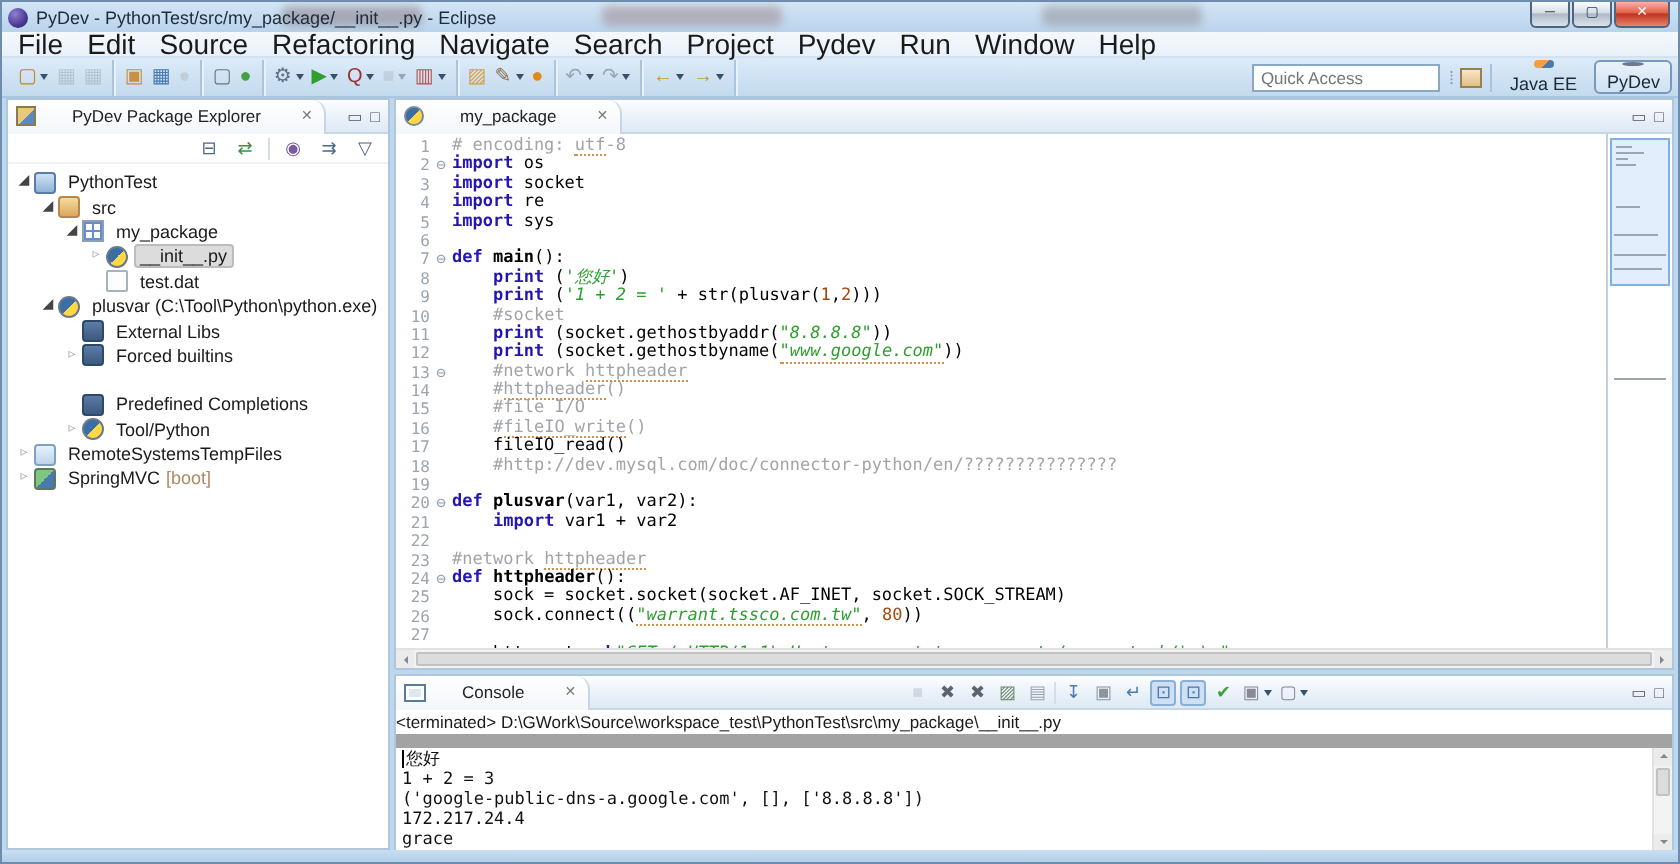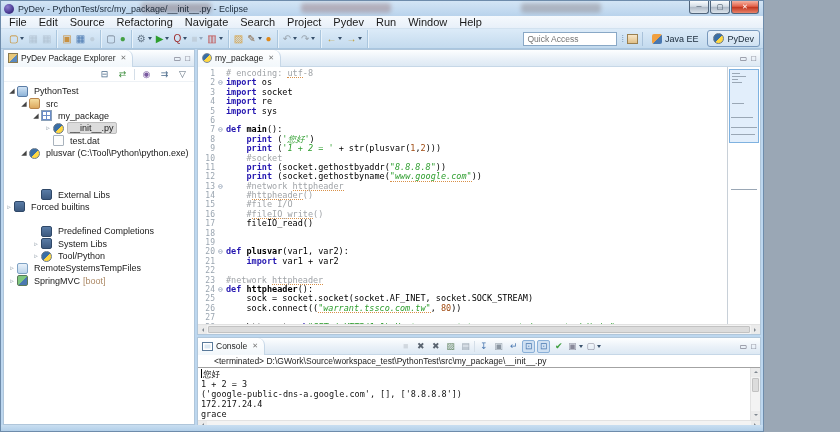--- a/index.html
+++ b/index.html
@@ -1,66 +1,66 @@
 <!DOCTYPE html>
 <html><head>
 <meta charset="utf-8">
 <style>
   * { margin:0; padding:0; box-sizing:border-box; }
   html,body { background:#9aa7b5; }
-  .window { position:relative; width:764px; height:432px; overflow:hidden;
+  .window { position:relative; width:840px; height:432px; overflow:hidden;
     font-family:"Liberation Sans",sans-serif; background:#bdd7ef;
     border:1px solid #6e8cab; }
   
   .titlebar { position:relative; height:15px; display:flex; align-items:center;
     background:linear-gradient(180deg,#d3e5f5,#b9d3ec); overflow:hidden; }
   .blob { position:absolute; top:2px; height:10px; border-radius:3px; filter:blur(2px); opacity:.35; }
   .app-icon { width:10px; height:10px; margin:0 4px 0 3px; border-radius:50%;
     background:radial-gradient(circle at 35% 30%,#8f7fd0,#4a3a92 60%,#241a58); flex:none; z-index:1; }
   .title-text { font-size:9px; color:#1d2b3a; z-index:1; white-space:nowrap; }
   .winbtns { margin-left:auto; display:flex; z-index:1; margin-top:-2px; margin-right:4px; }
   .wb { width:20px; height:13px; border:1px solid #50657c; border-top:none; border-radius:0 0 3px 3px;
     background:linear-gradient(#fbfdfe,#d4dde6 45%,#aeb9c6 50%,#dbe4ec); color:#2c3e50;
     font-size:7px; line-height:12px; text-align:center; margin-left:1px; }
   .wb.close { width:28px; background:linear-gradient(#f6b3a2,#e2614a 45%,#c0331c 50%,#e8836b); color:#fff; }
   
   .menubar { height:13px; display:flex; align-items:center; padding-left:2px;
     background:linear-gradient(#f5f9fd,#e8f0f9); border-bottom:1px solid #d2e2f0; }
-  .mitem { font-size:11px; color:#1a1a1a; padding:0 6px; line-height:13px; }
+  .mitem { font-size:14px; color:#1a1a1a; padding:0 6px; line-height:13px; }
   
   .toolbar { height:20px; display:flex; align-items:center; padding:0 3px;
     background:linear-gradient(#dcebf8,#c3daee); border-bottom:1px solid #a9c6e0; }
   .tgroup { display:flex; align-items:center; padding:0 3px; border-right:1px solid #aac6de;
     box-shadow:1px 0 0 #e8f2fa; height:18px; }
   .tbtn { display:flex; align-items:center; height:16px; padding:0 2px; border-radius:2px; }
   .tbtn .g { font-size:10px; line-height:16px; }
   .tbtn.dis { opacity:.4; }
   .dd { width:0; height:0; border-left:2.5px solid transparent; border-right:2.5px solid transparent;
     border-top:3px solid #37506b; margin-left:2px; }
   .tright { margin-left:auto; display:flex; align-items:center; gap:4px; }
   .qa-input { width:94px; height:14px; font-size:8.5px; font-family:"Liberation Sans",sans-serif;
     border:1px solid #89a8c6; padding:0 3px; color:#444; background:#fff; }
   .dotsep { color:#7d98b4; font-size:9px; letter-spacing:-1px; }
   .pipe { width:1px; height:14px; background:#a9c2da; }
-  .persp { display:flex; align-items:center; gap:3px; height:17px; padding:0 5px; border-radius:3px; font-size:9px; color:#1a2a3a; }
+  .persp { display:flex; align-items:center; gap:3px; height:17px; padding:0 5px; border-radius:3px; font-size:9px; color:#1a2a3a;flex-direction:column; }
   .persp.active { border:1px solid #7898bc; background:linear-gradient(#eaf2fa,#cfe1f2); }
   .pic-open { width:11px; height:10px; background:linear-gradient(#f7e6c8,#e0c088); border:1px solid #9a8050; }
   .pic-jee { width:10px; height:10px; background:linear-gradient(135deg,#f0a040 55%,#4a78b0 55%); border-radius:2px; }
   .pic-py { width:11px; height:11px; border-radius:50%; background:linear-gradient(135deg,#3a6ea5 50%,#ffd843 50%); border:1px solid #6a7a8a; }
   
   .main { position:absolute; top:48px; left:2px; right:2px; bottom:6px; display:flex; gap:2px; }
   .panel { border:1px solid #b0c6da; background:#fff; display:flex; flex-direction:column; min-width:0; }
   .left { width:192px; flex:none; }
   .rcol { flex:1; display:flex; flex-direction:column; gap:2px; min-width:0; }
   .editor-stack { height:286px; flex:none; }
   .console-stack { flex:1; }
   
   .vhead { height:17px; flex:none; display:flex; align-items:center;
     background:linear-gradient(#fdfeff,#eaf1f8 55%,#dde9f4); border-bottom:1px solid #c6d7e7; }
-  .vtab { display:flex; align-items:center; gap:3px; height:17px; padding:0 6px 0 4px;
+  .vtab { display:flex; align-items:center; gap:18px; height:17px; padding:0 6px 0 4px;
     background:linear-gradient(#ffffff,#f2f7fb); border-right:1px solid #c6d7e7;
     border-top-right-radius:7px; font-size:8.5px; color:#222; white-space:nowrap; }
   .tab-close { font-size:7px; color:#777; margin-left:2px; }
   .hdrbtns { margin-left:auto; display:flex; gap:4px; padding-right:4px; font-size:8px; color:#556; align-items:center; }
   .vti-explorer { width:10px; height:10px; background:linear-gradient(135deg,#e8c87a 55%,#5a8ac0 55%); border:1px solid #8a7a50; flex:none; }
   .vti-pyfile { width:10px; height:10px; border-radius:50%; background:linear-gradient(135deg,#3a6ea5 50%,#ffd843 50%); border:1px solid #7a8a9a; flex:none; }
   .vti-console { width:11px; height:9px; background:#dce8f2; border:1px solid #5a7a9a; box-shadow:inset 0 0 0 1.5px #fff; flex:none; }
   
   .ptools { height:15px; flex:none; display:flex; justify-content:flex-end; align-items:center; gap:5px;
     padding-right:5px; border-bottom:1px solid #eef2f6; }
@@ -107,22 +107,22 @@
   .sb.v { width:10px; flex-direction:column; border-left:1px solid #e2e2e2; }
   .sa { width:9px; height:9px; background:#ebebeb; position:relative; flex:none; }
   .sa::after { content:""; position:absolute; left:2.5px; top:2.5px; border:2px solid transparent; }
   .sa.l::after { border-right-color:#808890; left:1.5px; }
   .sa.r::after { border-left-color:#808890; }
   .sa.u::after { border-bottom-color:#808890; top:1px; }
   .sa.dn::after { border-top-color:#808890; }
   .st { background:#dcdcdc; border:1px solid #c2c2c2; border-radius:1px; }
   .st.h { height:7px; margin:0 1px; } .st.v { width:7px; margin:1px 0; }
   
-  .cstatus { height:12px; flex:none; font-size:8.5px; color:#1a1a1a; padding:1px 16px; white-space:nowrap; overflow:hidden; }
-  .cbody { flex:1; display:flex; min-height:0; border-top:1px solid #a3a3a3; }
+  .cstatus { height:12px; flex:none; font-size:8.5px; color:#1a1a1a; padding:1px 0; white-space:nowrap; overflow:hidden; }
+  .cbody { flex:1; display:flex; min-height:0; border-top:7px solid #a3a3a3; }
   .cout { flex:1; overflow:hidden; padding:1px 3px; font-family:"DejaVu Sans Mono",monospace;
     font-size:8.5px; line-height:10px; color:#111; white-space:pre; }
   .cline { display:flex; }
   .caret { width:1px; height:9px; background:#000; margin-right:1px; flex:none; }
   .ctools { margin-left:auto; display:flex; align-items:center; gap:2px; padding-right:3px; }
   .cbtn { min-width:13px; height:13px; display:flex; align-items:center; justify-content:center; border-radius:2px; border:1px solid transparent; }
   .cbtn .g { font-size:9px; line-height:13px; }
   .cbtn.pr { background:#cfe0f2; border-color:#8ab0d8; }
   .cbtn.dis { opacity:.4; }
   .bottom-strip { position:absolute; left:0; right:0; bottom:0; height:6px; background:linear-gradient(#c9def1,#b2cfe9); }
@@ -317,39 +317,34 @@
           <div class="trow" style="padding-left: 39px;">
             <span class="ar n"></span>
             <span class="ti ti-file"></span>
             <span class="lbl">test.dat</span>
           </div>
           <div class="trow" style="padding-left: 15px;">
             <span class="ar e">◢</span>
             <span class="ti ti-pyi"></span>
             <span class="lbl">plusvar (C:\Tool\Python\python.exe)</span>
           </div>
-          <div class="trow" style="padding-left: 27px; margin-top: 29px;">
+          <div class="trow" style="padding-left: 27px;">
             <span class="ar n"></span>
             <span class="ti ti-lib"></span>
             <span class="lbl">External Libs</span>
           </div>
-          <div class="trow" style="">
+          <div class="trow" style="padding-left: 27px;">
             <span class="ar c">▹</span>
             <span class="ti ti-lib"></span>
             <span class="lbl">Forced builtins</span>
           </div>
           <div class="trow" style="padding-left: 27px; margin-top: 12px;">
             <span class="ar n"></span>
             <span class="ti ti-lib"></span>
             <span class="lbl">Predefined Completions</span>
-          </div>
-          <div class="trow" style="padding-left: 27px;">
-            <span class="ar c">▹</span>
-            <span class="ti ti-lib"></span>
-            <span class="lbl">System Libs</span>
           </div>
           <div class="trow" style="padding-left: 27px;">
             <span class="ar c">▹</span>
             <span class="ti ti-pyi"></span>
             <span class="lbl">Tool/Python</span>
           </div>
           <div class="trow" style="padding-left: 3px;">
             <span class="ar c">▹</span>
             <span class="ti ti-fold"></span>
             <span class="lbl">RemoteSystemsTempFiles</span>
@@ -389,21 +384,21 @@
               <div class="cl"><span class="ln">8</span><span class="fold"></span><span class="seg p">    </span><span class="seg k">print</span><span class="seg p"> (</span><span class="seg s">'您好'</span><span class="seg p">)</span></div>
               <div class="cl"><span class="ln">9</span><span class="fold"></span><span class="seg p">    </span><span class="seg k">print</span><span class="seg p"> (</span><span class="seg s">'1 + 2 = '</span><span class="seg p"> + str(plusvar(</span><span class="seg n">1</span><span class="seg p">,</span><span class="seg n">2</span><span class="seg p">)))</span></div>
               <div class="cl"><span class="ln">10</span><span class="fold"></span><span class="seg p">    </span><span class="seg c">#socket</span></div>
               <div class="cl"><span class="ln">11</span><span class="fold"></span><span class="seg p">    </span><span class="seg k">print</span><span class="seg p"> (socket.gethostbyaddr(</span><span class="seg s">"8.8.8.8"</span><span class="seg p">))</span></div>
               <div class="cl"><span class="ln">12</span><span class="fold"></span><span class="seg p">    </span><span class="seg k">print</span><span class="seg p"> (socket.gethostbyname(</span><span class="seg s sq">"www.google.com"</span><span class="seg p">))</span></div>
               <div class="cl"><span class="ln">13</span><span class="fold">⊖</span><span class="seg p">    </span><span class="seg c">#network </span><span class="seg c sq">httpheader</span></div>
               <div class="cl"><span class="ln">14</span><span class="fold"></span><span class="seg p">    </span><span class="seg c">#</span><span class="seg c sq">httpheader</span><span class="seg c">()</span></div>
               <div class="cl"><span class="ln">15</span><span class="fold"></span><span class="seg p">    </span><span class="seg c">#file I/O</span></div>
               <div class="cl"><span class="ln">16</span><span class="fold"></span><span class="seg p">    </span><span class="seg c">#</span><span class="seg c sq">fileIO_write</span><span class="seg c">()</span></div>
               <div class="cl"><span class="ln">17</span><span class="fold"></span><span class="seg p">    fileIO_read()</span></div>
-              <div class="cl"><span class="ln">18</span><span class="fold"></span><span class="seg p">    </span></div>
+              <div class="cl"><span class="ln">18</span><span class="fold"></span><span class="seg p">    </span><span class="seg c">#http://dev.mysql.com/doc/connector-python/en/???????????????</span></div>
               <div class="cl"><span class="ln">19</span><span class="fold"></span></div>
               <div class="cl"><span class="ln">20</span><span class="fold">⊖</span><span class="seg k">def </span><span class="seg f">plusvar</span><span class="seg p">(var1, var2):</span></div>
               <div class="cl"><span class="ln">21</span><span class="fold"></span><span class="seg p">    </span><span class="seg k">import</span><span class="seg p"> var1 + var2</span></div>
               <div class="cl"><span class="ln">22</span><span class="fold"></span></div>
               <div class="cl"><span class="ln">23</span><span class="fold"></span><span class="seg c">#network </span><span class="seg c sq">httpheader</span></div>
               <div class="cl"><span class="ln">24</span><span class="fold">⊖</span><span class="seg k">def </span><span class="seg f">httpheader</span><span class="seg p">():</span></div>
               <div class="cl"><span class="ln">25</span><span class="fold"></span><span class="seg p">    sock = socket.socket(socket.AF_INET, socket.SOCK_STREAM)</span></div>
               <div class="cl"><span class="ln">26</span><span class="fold"></span><span class="seg p">    sock.connect((</span><span class="seg s sq">"warrant.tssco.com.tw"</span><span class="seg p">, </span><span class="seg n">80</span><span class="seg p">))</span></div>
               <div class="cl"><span class="ln">27</span><span class="fold"></span></div>
               <div class="cl"><span class="ln">28</span><span class="fold"></span><span class="seg p">    http_get = </span><span class="seg k">b</span><span class="seg s">"GET / HTTP/1.1\nHost: warrant.tssco.com.tw/warrantweb/\n\n"</span></div>

